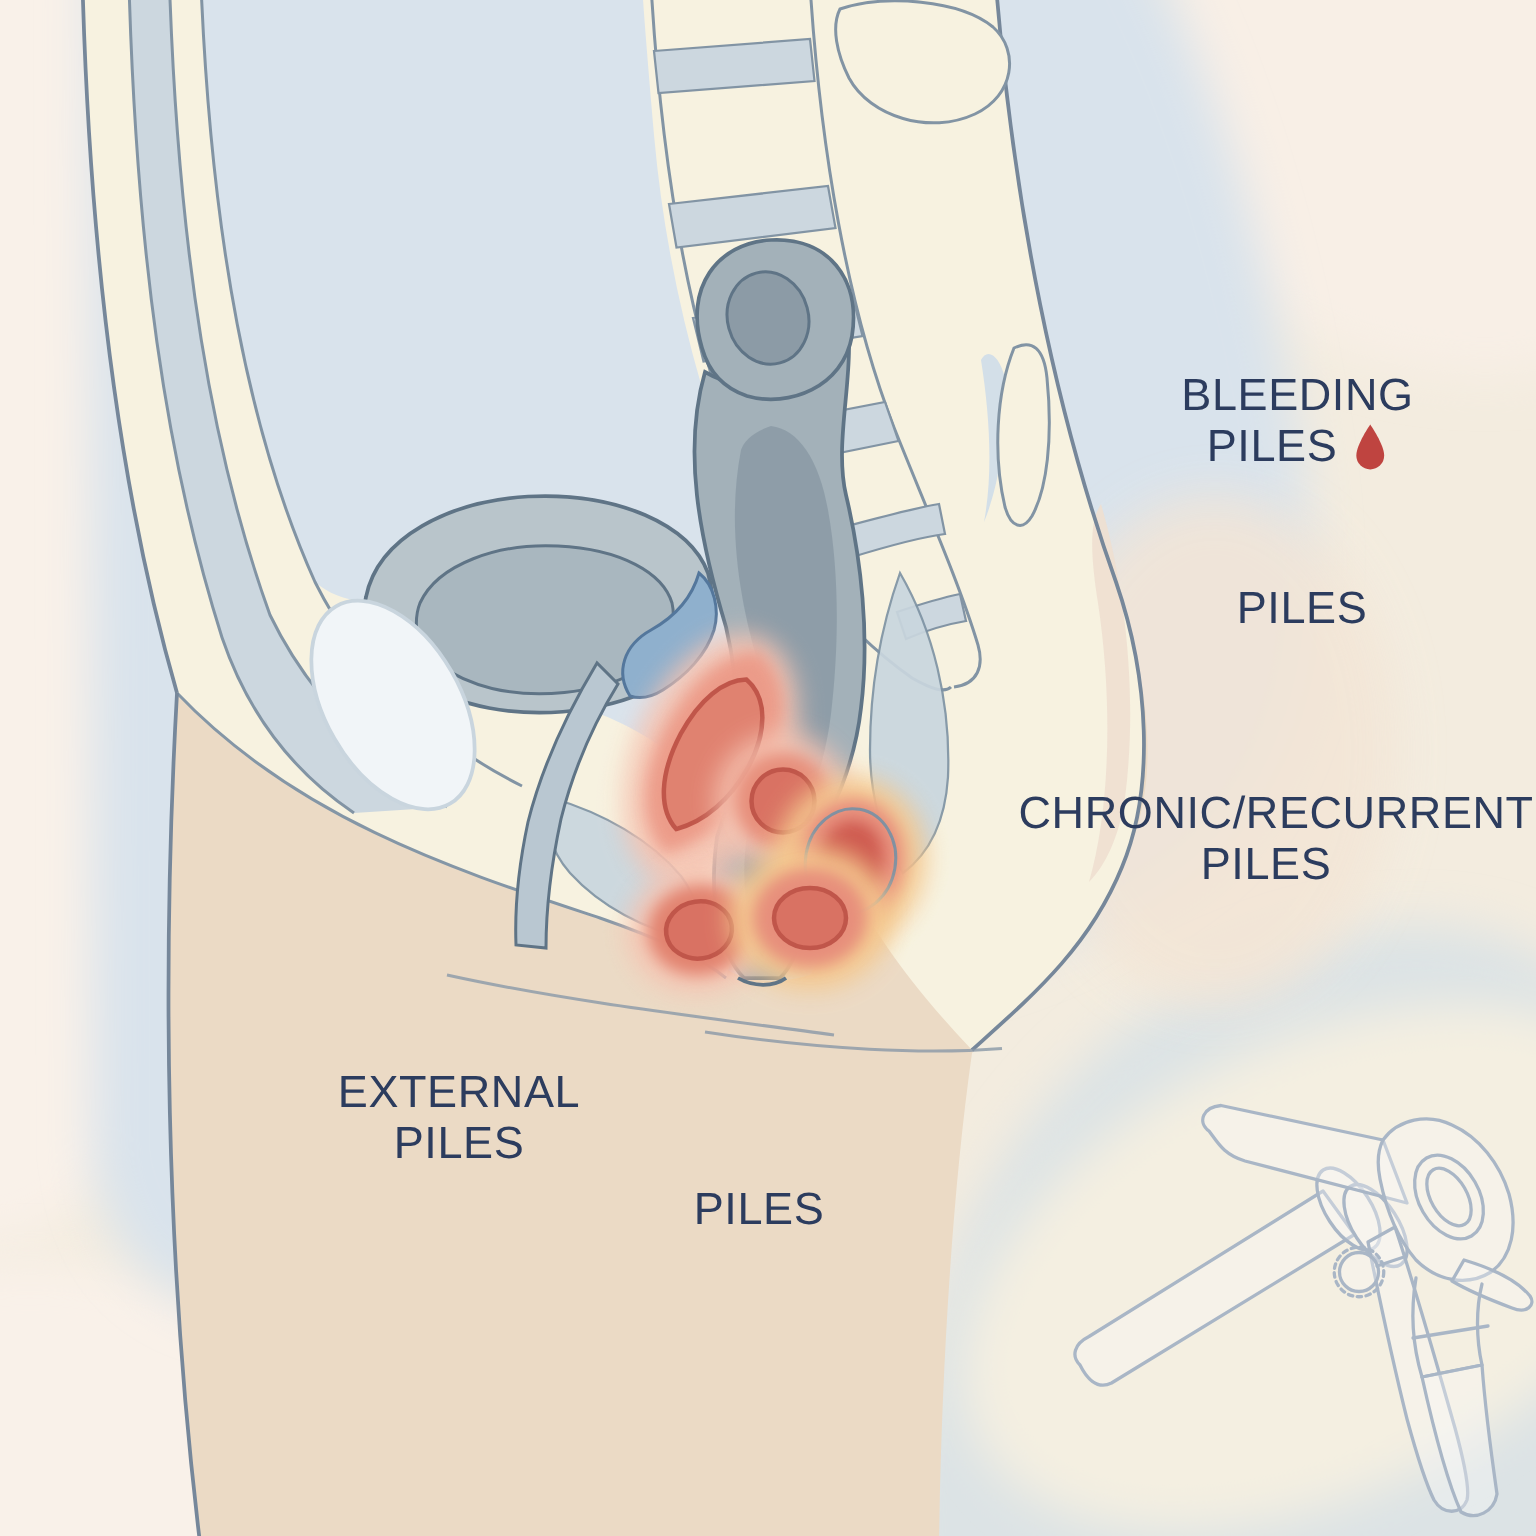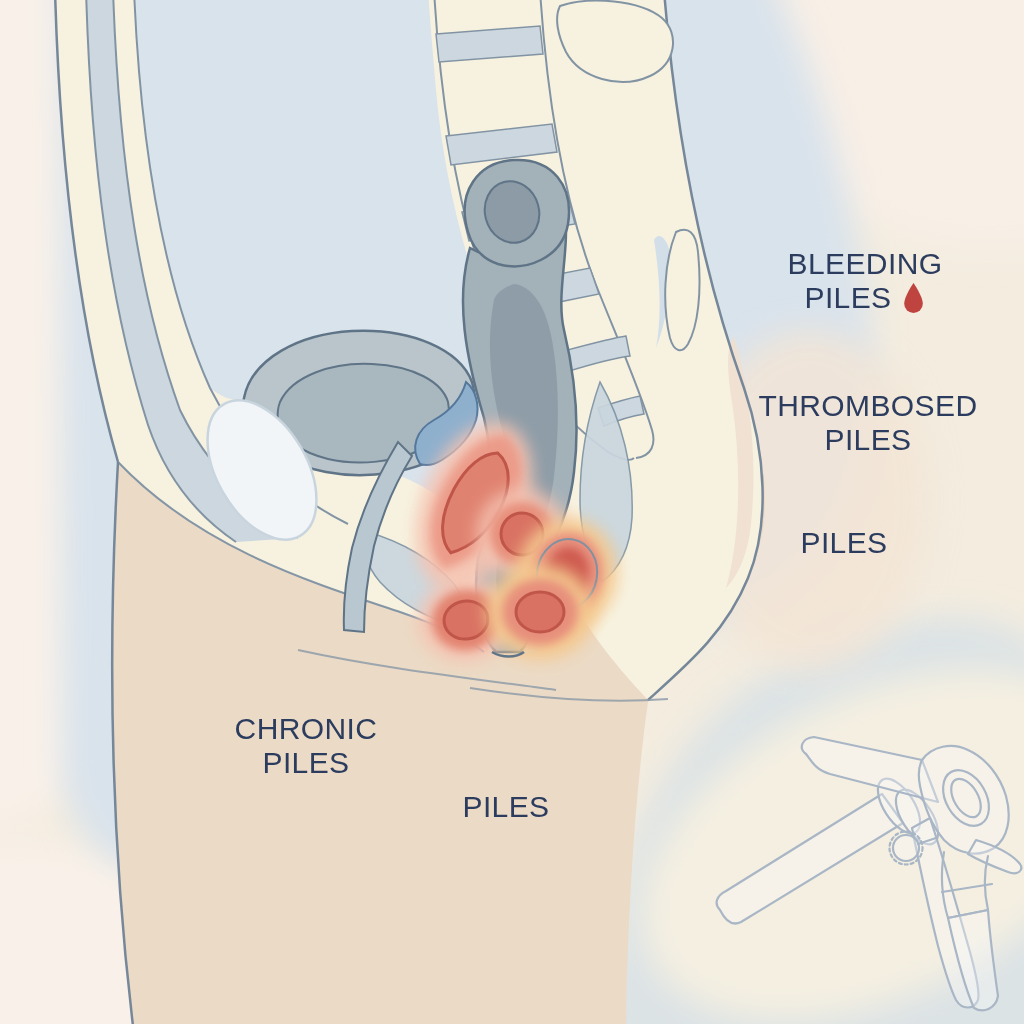--- a/index.html
+++ b/index.html
@@ -189,30 +189,30 @@
   <div>BLEEDING</div>
   <div class="row">
     <span>PILES</span>
     <svg class="drop" viewBox="0 0 24 32">
       <path d="M12 1 C12 1 3 14 3 21 a9 9 0 0 0 18 0 C21 14 12 1 12 1 Z" fill="#bf4440"></path>
     </svg>
   </div>
 </div>
 
 <div class="lbl" id="lbl-thrombosed">
-  <div>THROMBOSED</div>
   <div>PILES</div>
 </div>
 
 <div class="lbl" id="lbl-chronic">
+  <div>CHRONIC/RECURRENT</div>
   <div>PILES</div>
 </div>
 
 <div class="lbl" id="lbl-internal">
-  <div>CHRONIC</div>
+  <div>EXTERNAL</div>
   <div>PILES</div>
 </div>
 
 <div class="lbl" id="lbl-external">
   <div>PILES</div>
 </div>
 
 </div>
 
 </body></html>

